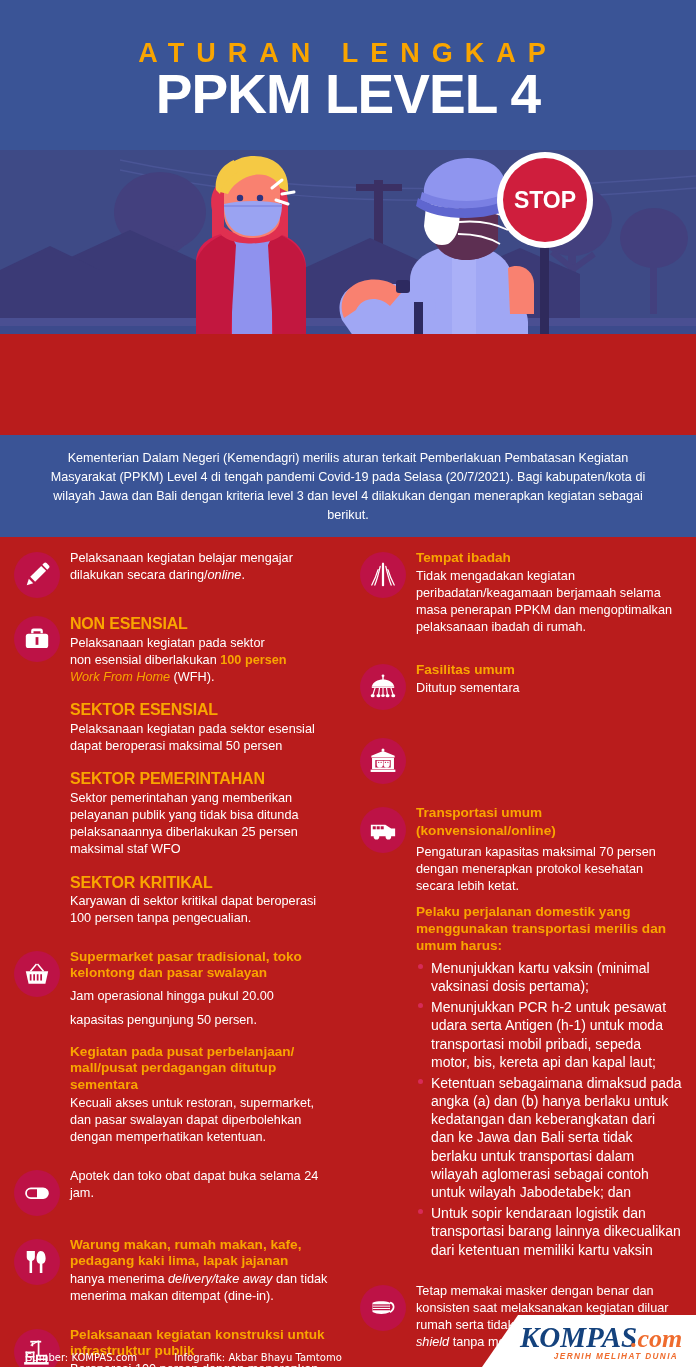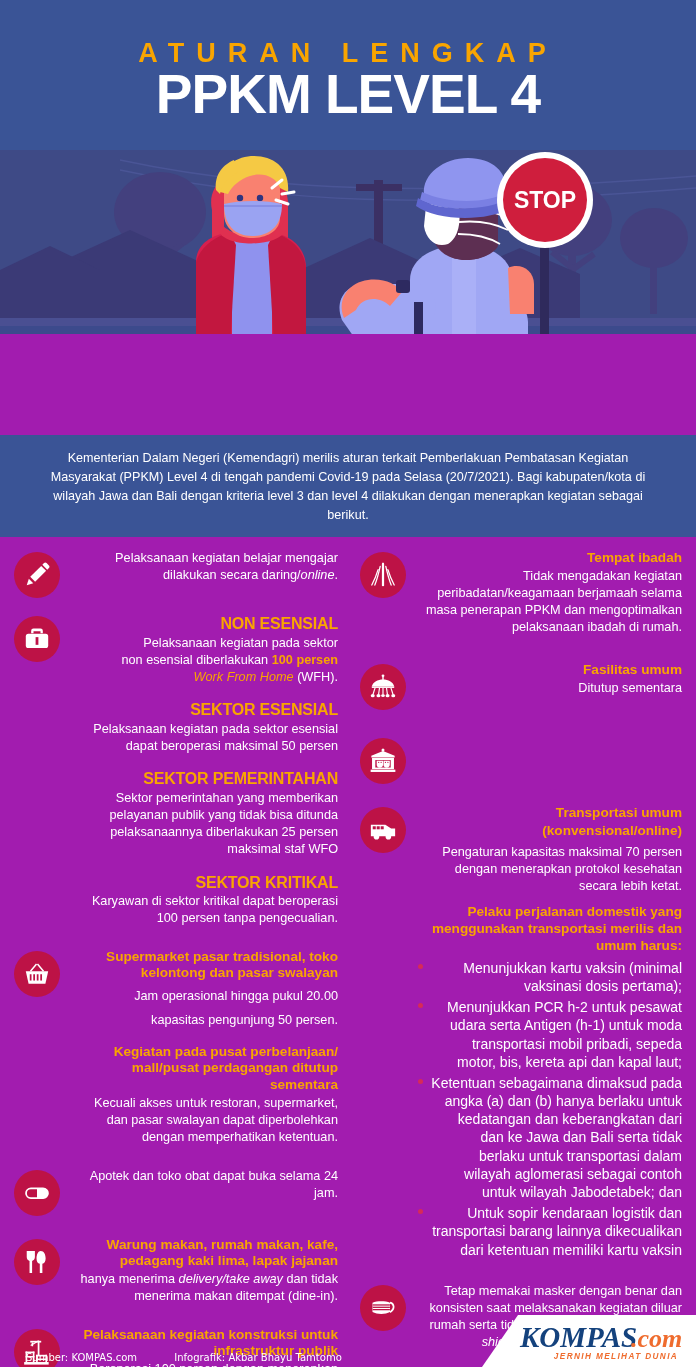--- a/index.html
+++ b/index.html
@@ -3,21 +3,21 @@
 <meta charset="utf-8">
 <style>
   html,body{margin:0;padding:0;}
   body{
     width:696px;height:1367px;
     background:#3a5496;
     font-family:"Liberation Sans","DejaVu Sans",sans-serif;
     overflow:hidden;
     position:relative;
   }
-  .page{position:relative;width:696px;height:1367px;overflow:hidden;background:#a21caf;}
+  .page{position:relative;width:696px;height:1367px;overflow:hidden;background:#b91c1c;}
 
   
   .header{position:relative;height:160px;background:#3a5496;}
   .kicker{
     position:absolute;top:38px;left:0;right:0;text-align:center;
     color:#f9a500;font-weight:bold;font-size:27px;letter-spacing:12px;
     font-family:"Liberation Sans",sans-serif;
   }
   .maintitle{
     position:absolute;top:66px;left:0;right:0;text-align:center;
@@ -42,21 +42,21 @@
   .col.left{padding-right:10px;}
   .col.right{padding-left:12px;}
 
   .item{display:flex;align-items:flex-start;margin-bottom:7px;}
   .icon-wrap{flex:0 0 46px;width:46px;height:46px;margin-right:10px;margin-top:2px;}
   .circle{
     width:46px;height:46px;border-radius:50%;
     background:#bd1246;display:flex;align-items:center;justify-content:center;
   }
   .circle svg{display:block;}
-  .body{flex:1;min-width:0;text-align:right;}
+  .body{flex:1;min-width:0;}
 
   .h-y{color:#f9a500;font-weight:bold;font-size:13.6px;line-height:1.24;margin:0 0 1px 0;}
   .h-y.big{font-size:16px;letter-spacing:-.2px;}
   .p-w{color:#ffffff;font-size:12.7px;line-height:1.35;margin:0;}
   .p-w .i{font-style:italic;}
   .p-w .amber{color:#f9a500;font-weight:bold;}
   .p-w .amber-i{color:#f9a500;font-style:italic;}
   .gap-s{height:9px;}
   .gap-m{height:14px;}
   .gap-l{height:19px;}

